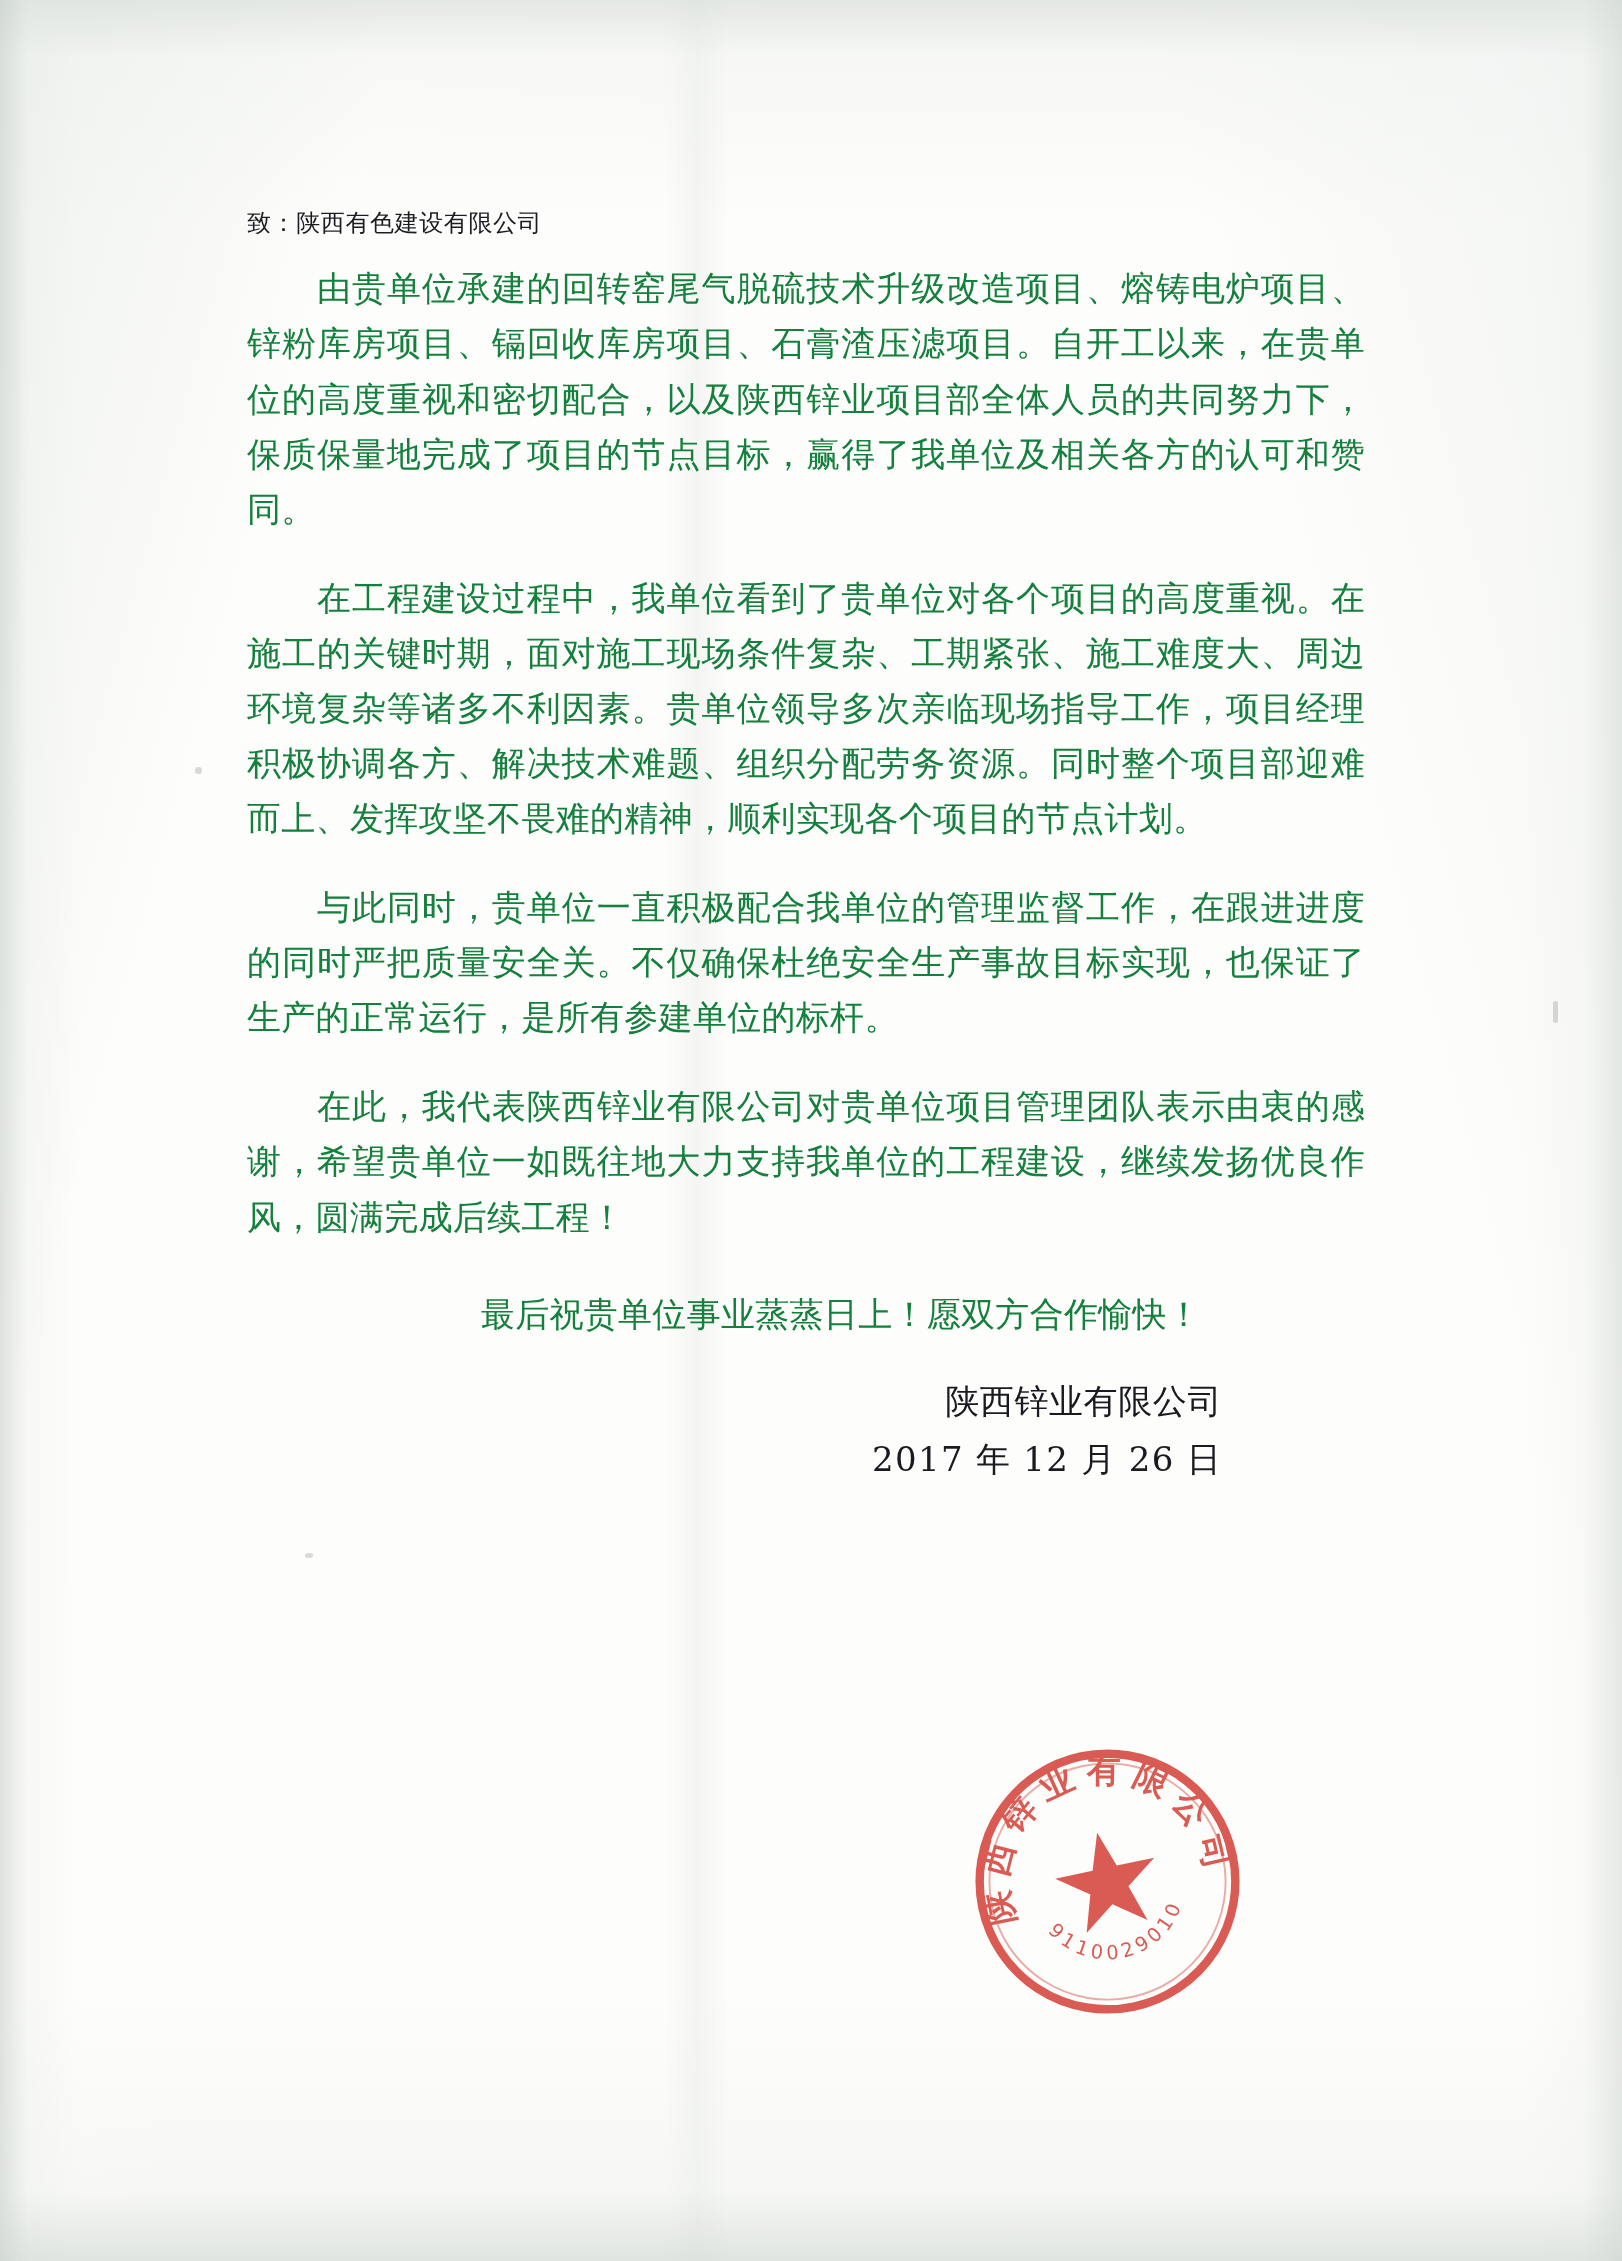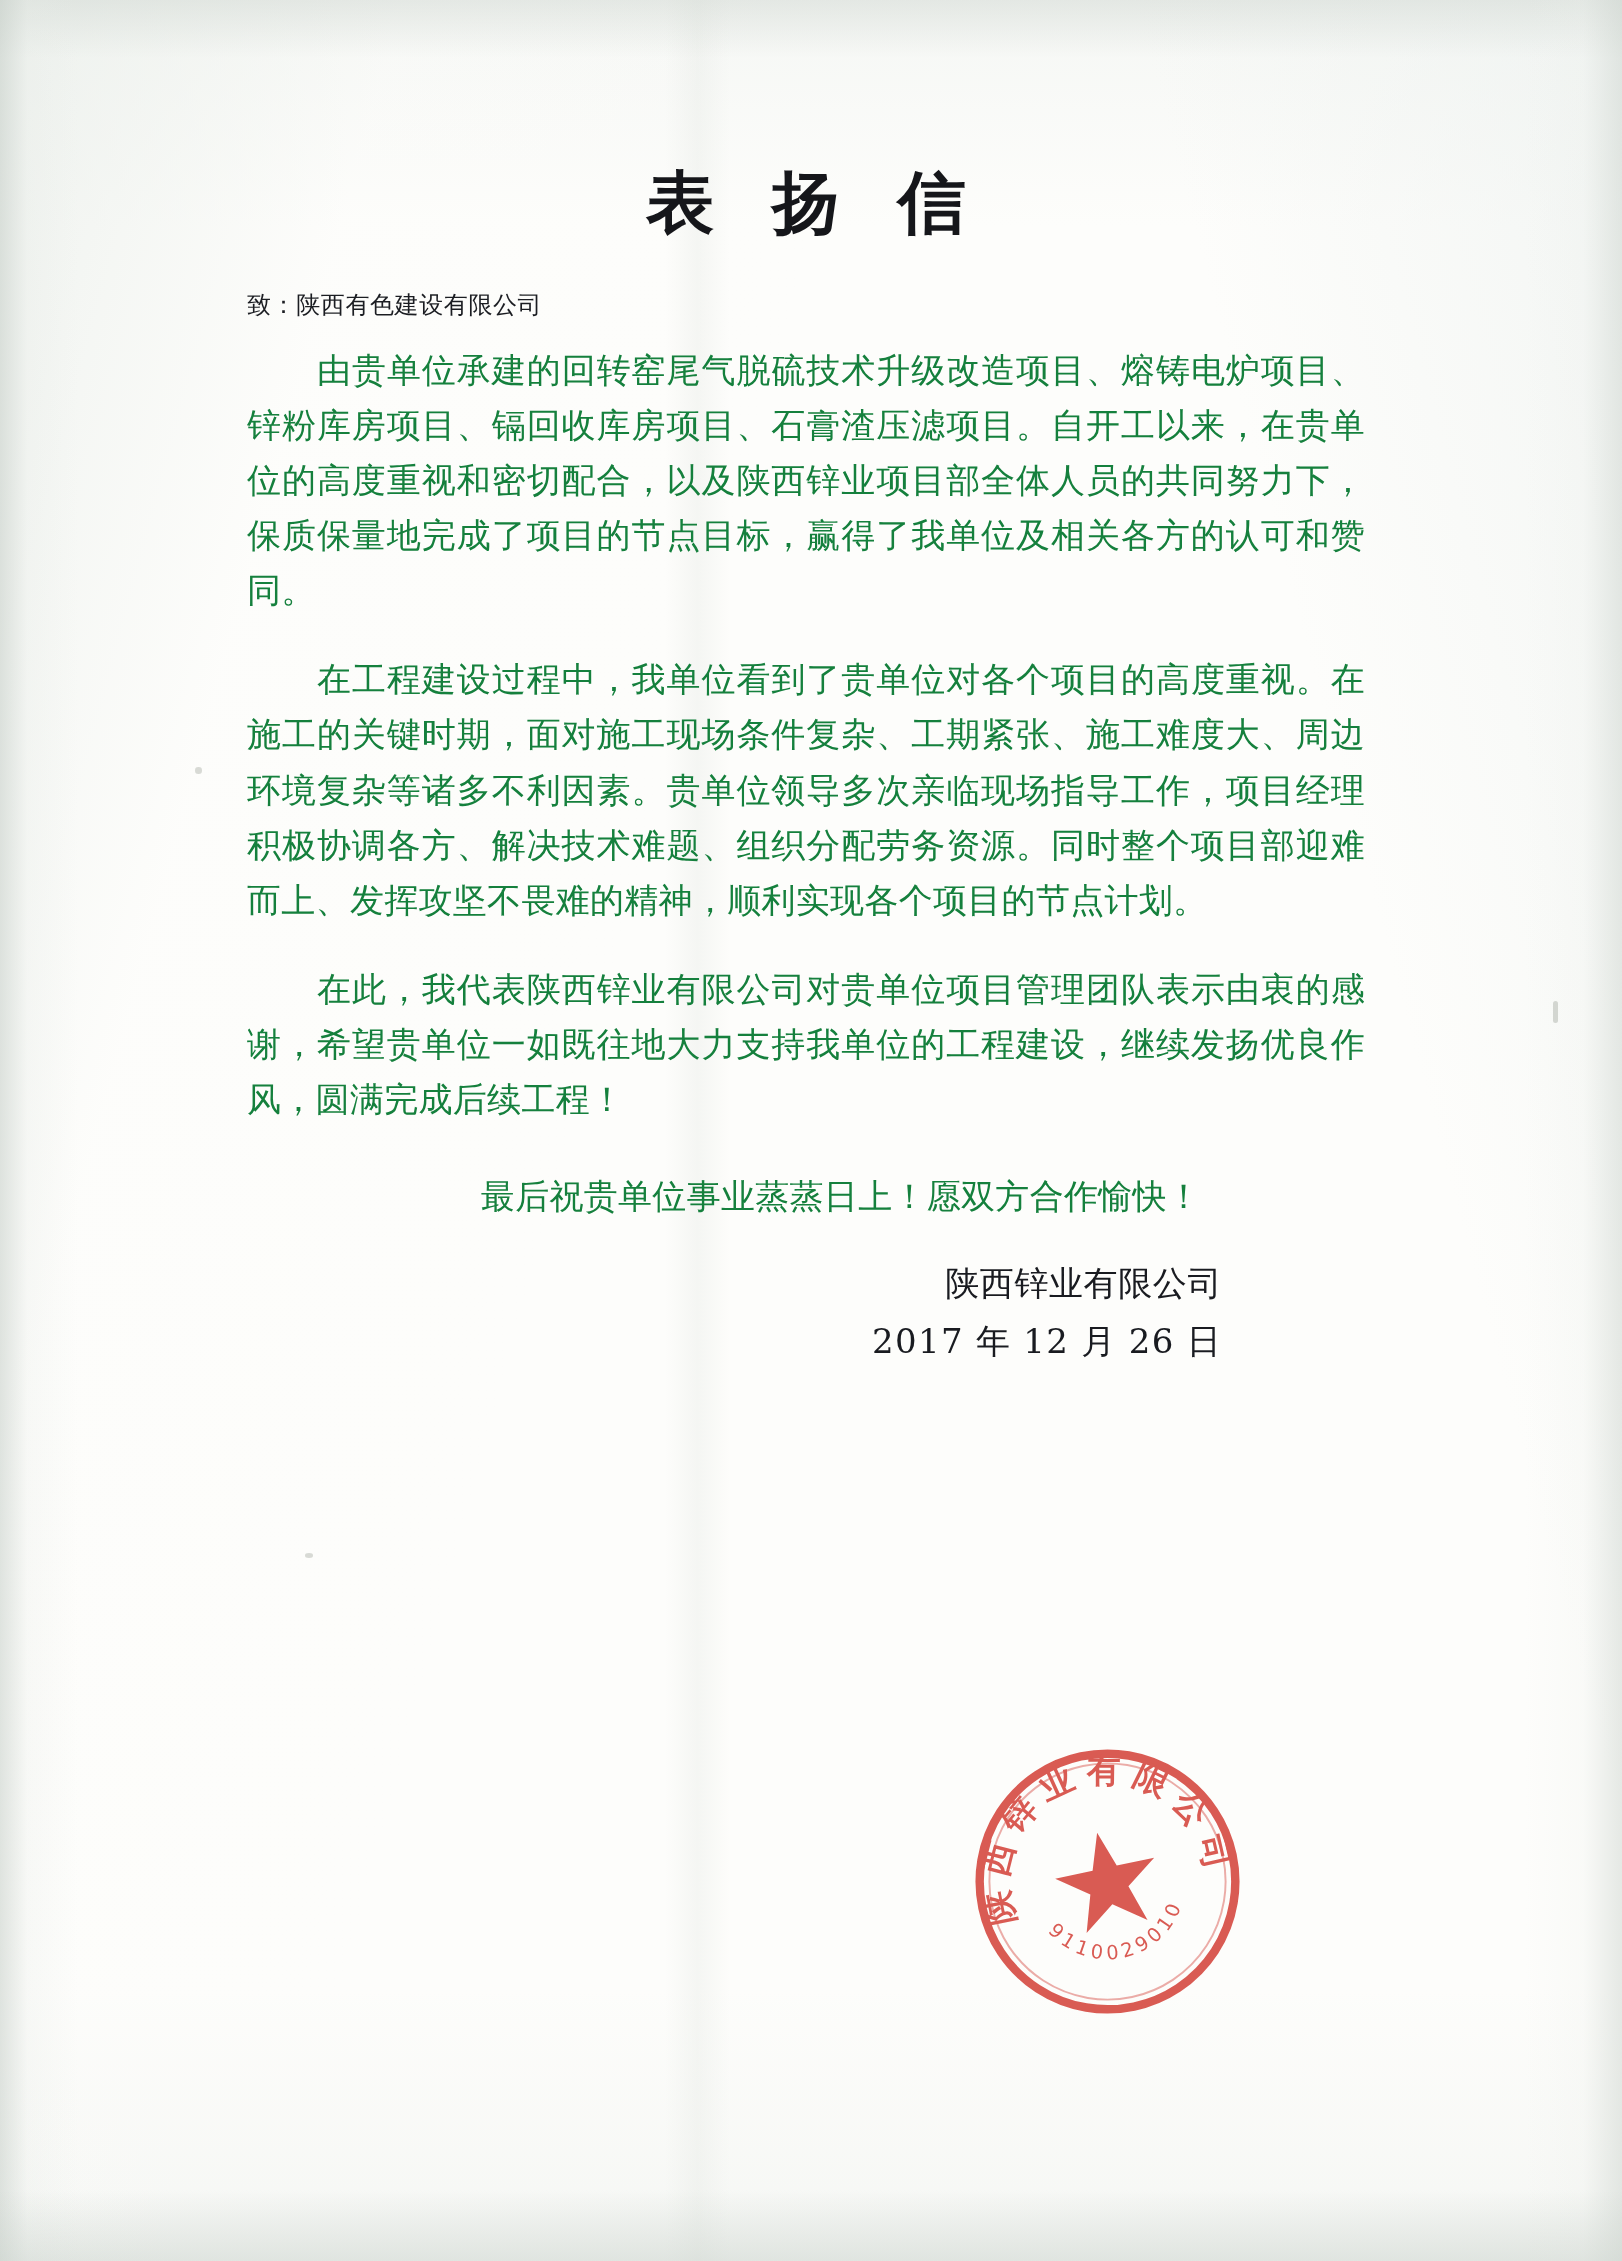--- a/index.html
+++ b/index.html
@@ -172,26 +172,26 @@
   <div class="edge-shadow-left"></div>
   <div class="edge-shadow-right"></div>
   <div class="edge-shadow-bottom"></div>
 
   <div class="speck" style="left:195px;top:767px;width:6.5px;height:6.5px;"></div>
   <div class="speck" style="left:305px;top:1553px;width:7.8px;height:4.5px;"></div>
   <div class="tick-right"></div>
 
   <div class="doc">
 
-    <h1 class="doc-title">表 扬 信</h1>
 
     <div class="salutation">致：陕西有色建设有限公司</div>
 
     <p class="para">由贵单位承建的回转窑尾气脱硫技术升级改造项目、熔铸电炉项目、锌粉库房项目、镉回收库房项目、石膏渣压滤项目。自开工以来，在贵单位的高度重视和密切配合，以及陕西锌业项目部全体人员的共同努力下，保质保量地完成了项目的节点目标，赢得了我单位及相关各方的认可和赞同。</p>
     <p class="para">在工程建设过程中，我单位看到了贵单位对各个项目的高度重视。在施工的关键时期，面对施工现场条件复杂、工期紧张、施工难度大、周边环境复杂等诸多不利因素。贵单位领导多次亲临现场指导工作，项目经理积极协调各方、解决技术难题、组织分配劳务资源。同时整个项目部迎难而上、发挥攻坚不畏难的精神，顺利实现各个项目的节点计划。</p>
+    <p class="para">与此同时，贵单位一直积极配合我单位的管理监督工作，在跟进进度的同时严把质量安全关。不仅确保杜绝安全生产事故目标实现，也保证了生产的正常运行，是所有参建单位的标杆。</p>
     <p class="para">在此，我代表陕西锌业有限公司对贵单位项目管理团队表示由衷的感谢，希望贵单位一如既往地大力支持我单位的工程建设，继续发扬优良作风，圆满完成后续工程！</p>
     <p class="para last-line-wish">最后祝贵单位事业蒸蒸日上！愿双方合作愉快！</p>
 
     <div class="signature-block">
       <div class="sig-company">陕西锌业有限公司</div>
       <div class="sig-date">2017 年 12 月 26 日</div>
     </div>
 
   </div>
 

